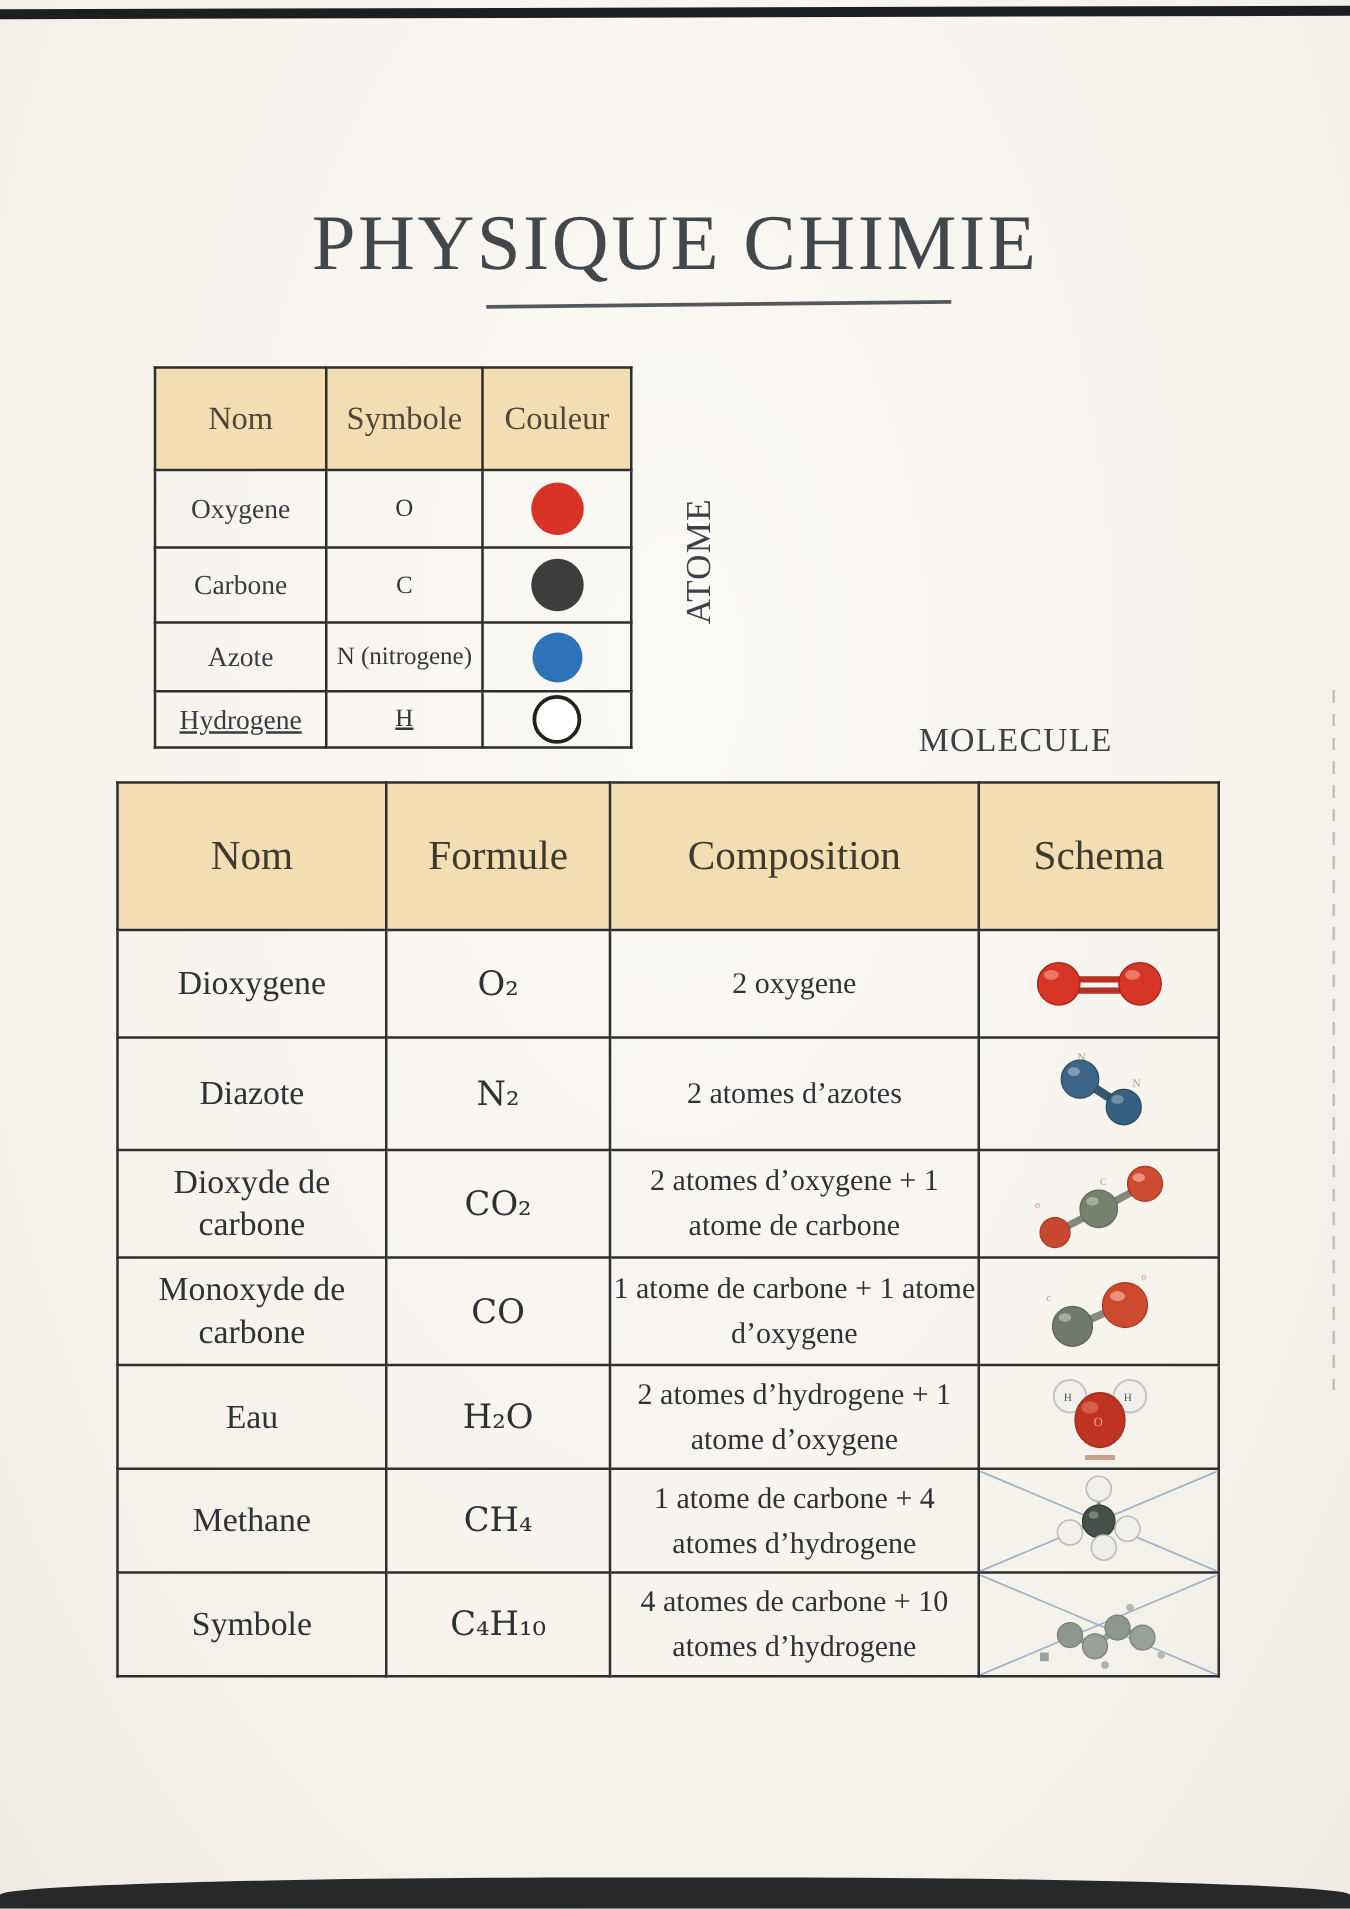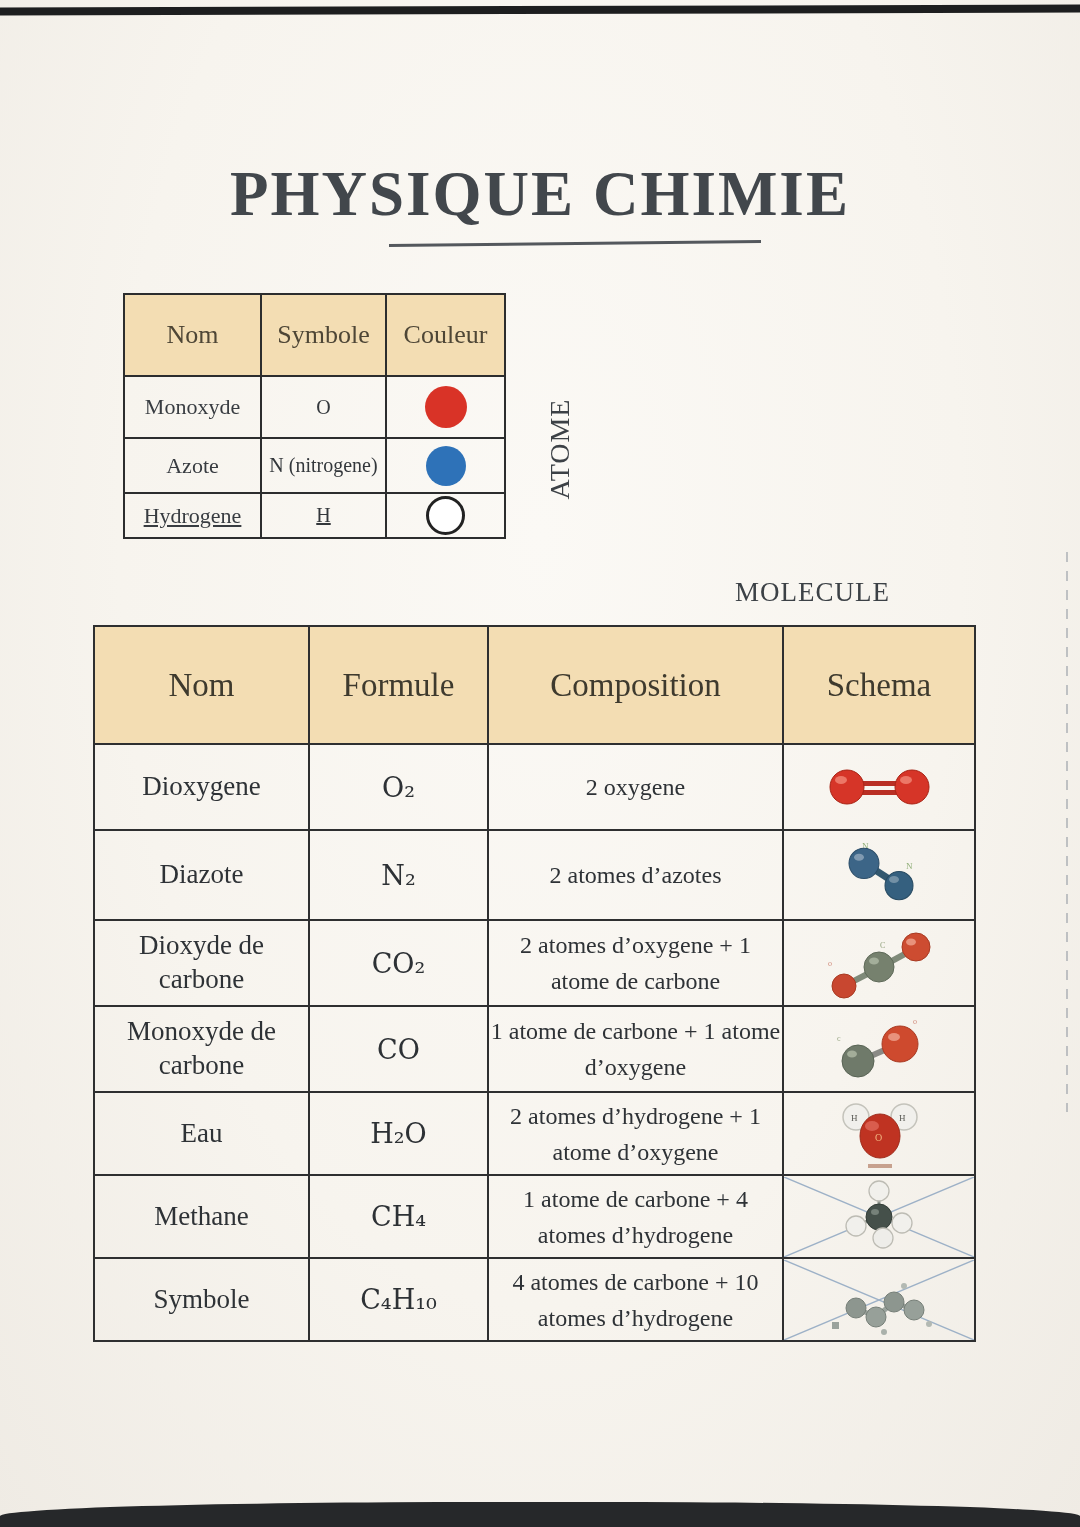--- a/index.html
+++ b/index.html
@@ -20,21 +20,21 @@
     border-radius: 45% 45% 0 0 / 14px 14px 0 0;
   }
   .right-crease {
     position:absolute; left:1066px; top:552px; width:2px; height:560px;
     background: repeating-linear-gradient(180deg, rgba(110,120,135,.40) 0 10px, transparent 10px 19px);
   }
 
   
   .page-title {
     position:absolute; top:158px; left:0; width:1080px; text-align:center;
-    font-size:63px; color:#42474c; letter-spacing:2px; white-space:nowrap;font-weight:bold;
+    font-size:63px; color:#42474c; letter-spacing:2px; white-space:nowrap;
   }
   .title-underline {
     position:absolute; top:242px; left:389px; width:372px; height:3px;
     background:#54585d; transform:rotate(-0.6deg);
   }
 
   
   table { border-collapse:collapse; }
   .atoms-table {
     position:absolute; left:123px; top:293px; table-layout:fixed;
@@ -105,24 +105,31 @@
     </colgroup>
   <thead>
     <tr>
       <th>Nom</th>
       <th>Symbole</th>
       <th>Couleur</th>
     </tr>
   </thead>
   <tbody>
     <tr class="ar-1">
-      <td class="atom-name">Monoxyde</td>
+      <td class="atom-name">Oxygene</td>
       <td class="atom-symbol">O</td>
       <td>
           <div class="swatch sw-oxygene"></div>
+        </td>
+    </tr>
+    <tr class="ar-2">
+      <td class="atom-name">Carbone</td>
+      <td class="atom-symbol">C</td>
+      <td>
+          <div class="swatch sw-carbone"></div>
         </td>
     </tr>
     <tr class="ar-3">
       <td class="atom-name">Azote</td>
       <td class="atom-symbol">N (nitrogene)</td>
       <td>
           <div class="swatch sw-azote"></div>
         </td>
     </tr>
     <tr class="ar-4">

